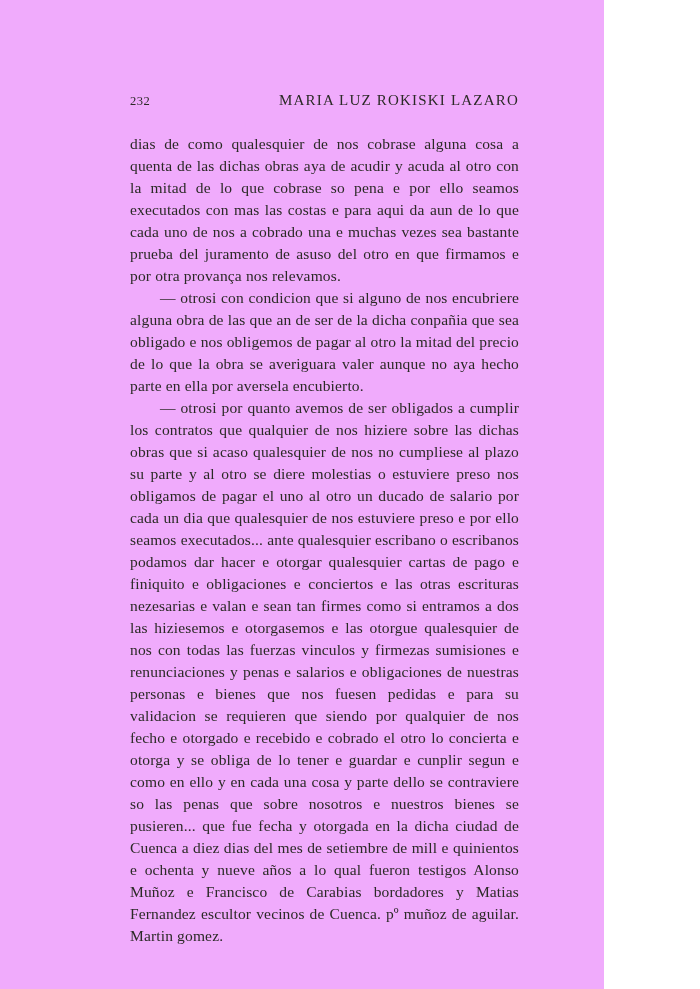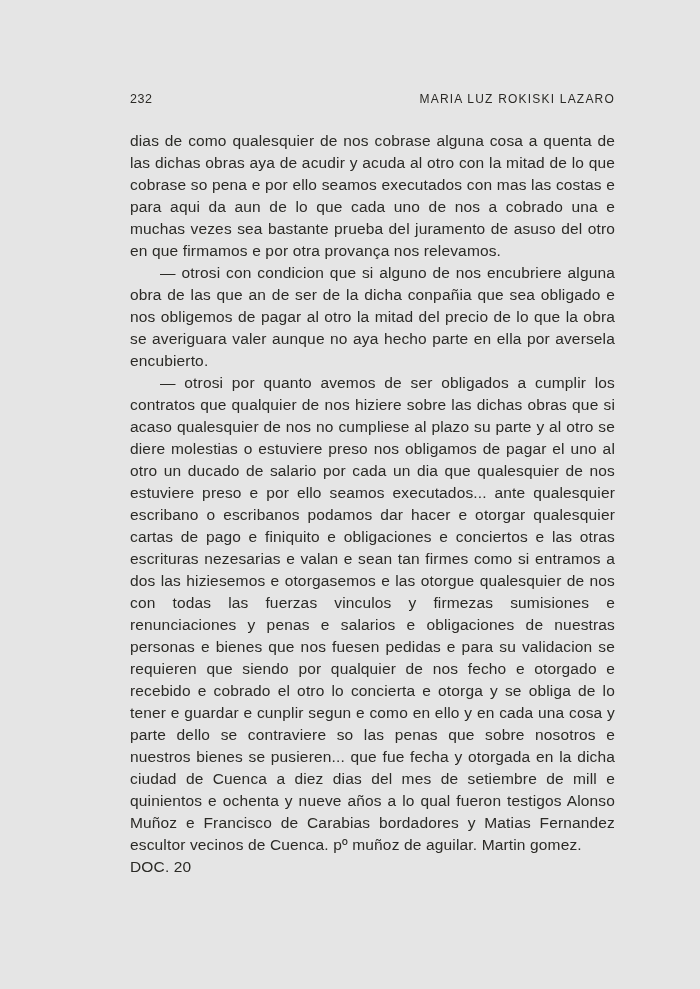--- a/index.html
+++ b/index.html
@@ -2,41 +2,41 @@
 <html><head>
 <meta charset="utf-8">
 <style>
   html, body {
     margin: 0;
     padding: 0;
     background: #ffffff;
   }
   .page {
     position: relative;
-    width: 700px;
+    width: 604px;
     height: 989px;
-    background: #e5e5e5;
+    background: #f0abfc;
     color: #2b2a26;
-    font-family: Liberation Sans, sans-serif;
+    font-family: Liberation Serif, serif;
     box-sizing: border-box;
     padding: 92px 85px 40px 130px;
     overflow: hidden;
   }
   .running-header {
     display: flex;
     justify-content: space-between;
     align-items: baseline;
     margin-bottom: 24px;
   }
   .page-number {
     font-size: 12.5px;
     letter-spacing: 0.5px;
   }
   .running-title {
-    font-size: 12px;
+    font-size: 15px;
     letter-spacing: 1.2px;
     text-transform: uppercase;
   }
   .body-text p {
     margin: 0;
     font-size: 15.5px;
     line-height: 22px;
     text-align: justify;
     letter-spacing: 0.15px;
   }
@@ -77,19 +77,18 @@
 
   <div class="body-text">
 
     <p>dias de como qualesquier de nos cobrase alguna cosa a quenta de las dichas obras aya de acudir y acuda al otro con la mitad de lo que cobrase so pena e por ello seamos executados con mas las costas e para aqui da aun de lo que cada uno de nos a cobrado una e muchas vezes sea bastante prueba del juramento de asuso del otro en que firmamos e por otra provança nos relevamos.</p>
 
     <p class="indent">— otrosi con condicion que si alguno de nos encubriere alguna obra de las que an de ser de la dicha conpañia que sea obligado e nos obligemos de pagar al otro la mitad del precio de lo que la obra se averiguara valer aunque no aya hecho parte en ella por aversela encubierto.</p>
 
     <p class="indent">— otrosi por quanto avemos de ser obligados a cumplir los contratos que qualquier de nos hiziere sobre las dichas obras que si acaso qualesquier de nos no cumpliese al plazo su parte y al otro se diere molestias o estuviere preso nos obligamos de pagar el uno al otro un ducado de salario por cada un dia que qualesquier de nos estuviere preso e por ello seamos executados... ante qualesquier escribano o escribanos podamos dar hacer e otorgar qualesquier cartas de pago e finiquito e obligaciones e conciertos e las otras escrituras nezesarias e valan e sean tan firmes como si entramos a dos las hiziesemos e otorgasemos e las otorgue qualesquier de nos con todas las fuerzas vinculos y firmezas sumisiones e renunciaciones y penas e salarios e obligaciones de nuestras personas e bienes que nos fuesen pedidas e para su validacion se requieren que siendo por qualquier de nos fecho e otorgado e recebido e cobrado el otro lo concierta e otorga y se obliga de lo tener e guardar e cunplir segun e como en ello y en cada una cosa y parte dello se contraviere so las penas que sobre nosotros e nuestros bienes se pusieren... que fue fecha y otorgada en la dicha ciudad de Cuenca a diez dias del mes de setiembre de mill e quinientos e ochenta y nueve años a lo qual fueron testigos Alonso Muñoz e Francisco de Carabias bordadores y Matias Fernandez escultor vecinos de Cuenca. pº muñoz de aguilar. Martin gomez.</p>
 
 
-    <p class="doc-label">DOC. 20</p>
 
 
 
   </div>
 
 </div>
 
 </body></html>

